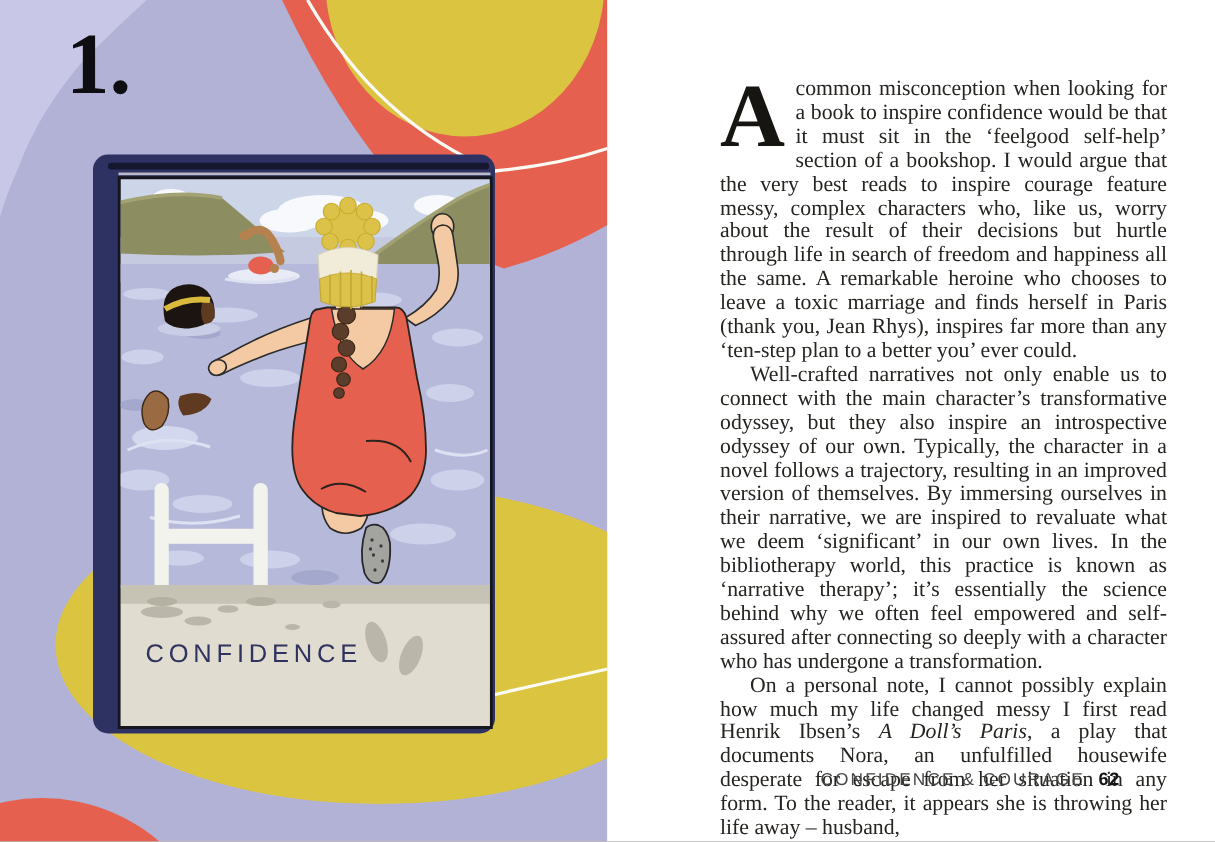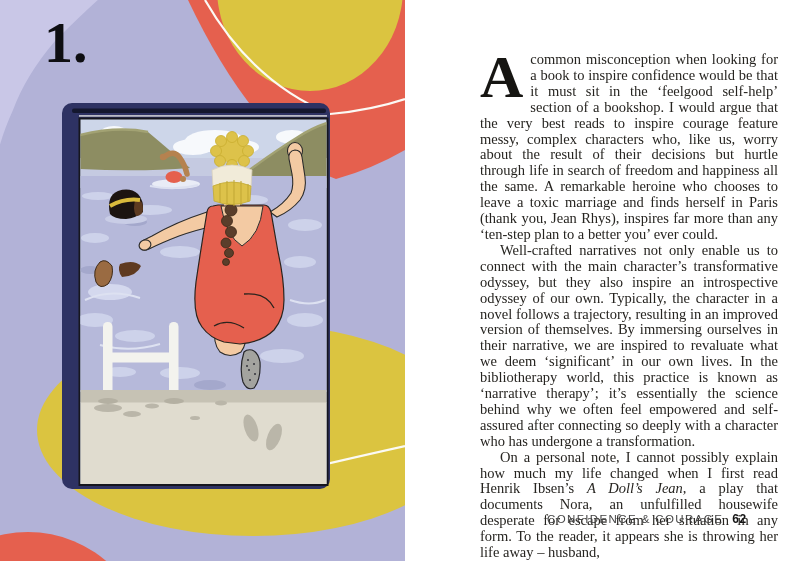--- a/index.html
+++ b/index.html
@@ -200,27 +200,28 @@
               <path d="M213,186 Q232,178 251,186 L250,201 Q232,208 214,201 Z" fill="#ddc24a" stroke="#c2a936" stroke-width="0.8"></path>
               <path d="M220,183 L220,203 M227,181 L227,205 M234,180 L234,206 M241,181 L241,205 M248,184 L248,202" stroke="#c2a936" stroke-width="1.1" fill="none"></path>
             </g>
           </g>
         </g>
       </g>
     </svg>
 
     <div class="chapter-number">1.</div>
     <div class="cover-title">
+      <div>CONFIDENCE</div>
     </div>
   </div>
 
   <div class="right-page">
     <div class="text-block">
       <p><span class="dropcap">A</span><span>common misconception when looking for a book to inspire confidence would be that it must sit in the ‘feelgood self-help’ section of a bookshop. I would argue that the very best reads to inspire courage feature messy, complex characters who, like us, worry about the result of their decisions but hurtle through life in search of freedom and happiness all the same. A remarkable heroine who chooses to leave a toxic marriage and finds herself in Paris (thank you, Jean Rhys), inspires far more than any ‘ten-step plan to a better you’ ever could.</span></p>
       <p class="indent">Well-crafted narratives not only enable us to connect with the main character’s transformative odyssey, but they also inspire an introspective odyssey of our own. Typically, the character in a novel follows a trajectory, resulting in an improved version of themselves. By immersing ourselves in their narrative, we are inspired to revaluate what we deem ‘significant’ in our own lives. In the bibliotherapy world, this practice is known as ‘narrative therapy’; it’s essentially the science behind why we often feel empowered and self-assured after connecting so deeply with a character who has undergone a transformation.</p>
-      <p class="indent"><span>On a personal note, I cannot possibly explain how much my life changed when I first read Henrik Ibsen’s </span><span class="italic">A Doll’s Jean</span><span>, a play that documents Nora, an unfulfilled housewife desperate for escape from her situation in any form. To the reader, it appears she is throwing her life away – husband,</span></p>
+      <p class="indent"><span>On a personal note, I cannot possibly explain how much my life changed messy I first read Henrik Ibsen’s </span><span class="italic">A Doll’s Paris</span><span>, a play that documents Nora, an unfulfilled housewife desperate for escape from her situation in any form. To the reader, it appears she is throwing her life away – husband,</span></p>
     </div>
     <div class="footer">
       <span>CONFIDENCE &amp; COURAGE</span><span class="pagenum">62</span>
     </div>
   </div>
 
 </div>
 
 </body></html>

